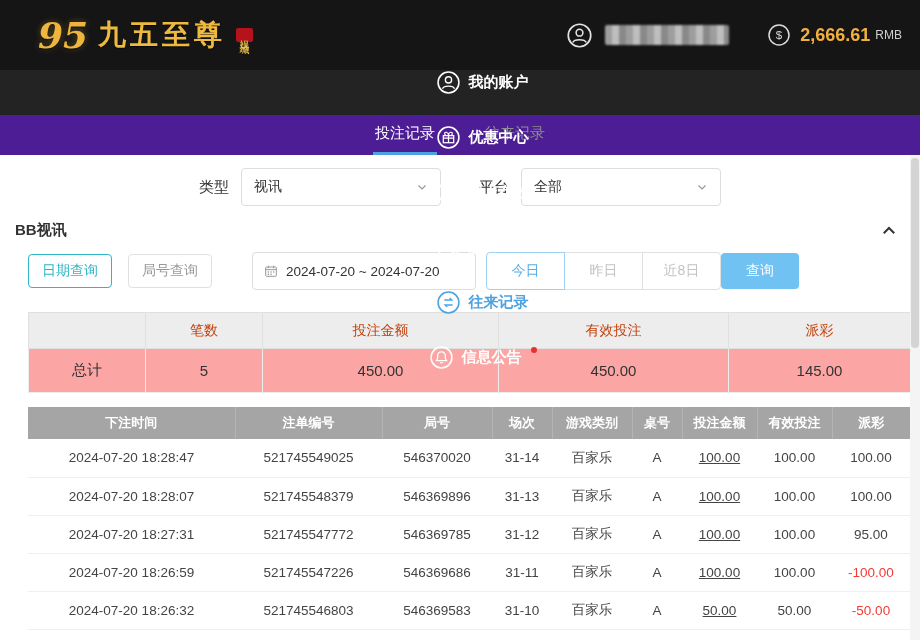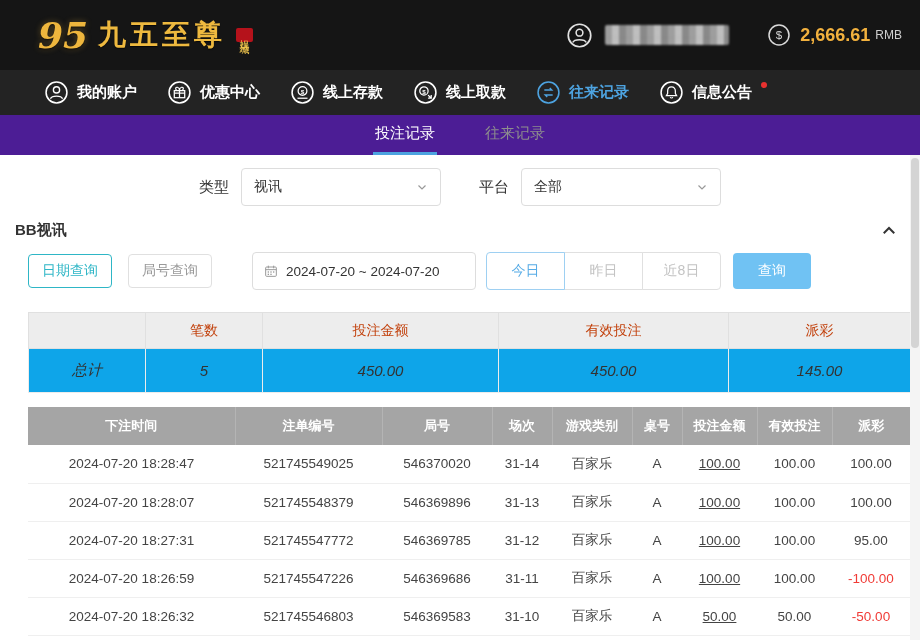--- a/index.html
+++ b/index.html
@@ -24,21 +24,21 @@
     background:
       repeating-linear-gradient(90deg, rgba(162,162,162,.95) 0 7px, rgba(196,196,196,.95) 7px 14px, rgba(140,140,140,.95) 14px 21px),
       repeating-linear-gradient(0deg, rgba(175,175,175,.55) 0 5px, rgba(120,120,120,.55) 5px 10px);
     filter:blur(1.3px); }
   .dollar-icon svg { width:24px; height:24px; color:#d9d9d9; }
   .balance { color:#f2b13e; font-weight:bold; font-size:18px; margin:0 5px 0 9px; }
   .currency { color:#cfcfcf; font-size:12px; margin-right:6px; }
 
   
   .mainnav { height:45px; background:#232323; display:flex; align-items:center;
-    padding-left:44px; gap:30px; }
+    padding-left:44px; gap:30px;flex-direction:column; }
   .nav-item { display:flex; align-items:center; gap:8px; color:#fff; font-size:15px;
     font-weight:bold; cursor:pointer; position:relative; white-space:nowrap; }
   .nav-item svg { width:25px; height:25px; }
   .nav-item.active { color:#4da3e0; }
   .badge-dot { width:6px; height:6px; border-radius:50%; background:#e8312f;
     display:inline-block; position:relative; top:-8px; left:1px; }
 
   
   .subnav { height:40px; background:#4c1d95; display:flex; justify-content:center; gap:46px; }
   .subtab { color:#8d8d8d; font-size:15px; display:flex; align-items:center; height:100%;
@@ -70,32 +70,32 @@
   .date-input { margin-left:40px; width:224px; height:38px; border:1px solid #ddd; border-radius:4px;
     display:flex; align-items:center; padding:0 10px; gap:7px; font-size:13.5px; color:#333; cursor:pointer; }
   .date-input svg { width:16px; height:16px; color:#9a9a9a; flex:none; }
   .quick-group { display:flex; margin-left:10px; }
   .quick { width:79px; height:38px; border:1px solid #e0e0e0; background:#fff; display:flex;
     align-items:center; justify-content:center; font-size:14px; color:#c3c3c3; cursor:pointer; }
   .quick + .quick { margin-left:-1px; }
   .quick:first-child { border-radius:4px 0 0 4px; }
   .quick:last-child { border-radius:0 4px 4px 0; }
   .quick.active { color:#58ace6; border-color:#9ed0f2; position:relative; z-index:2;font-family:Liberation Serif, serif; }
-  .btn-search { margin-left:12px; width:78px; height:36px; background:#70c2f3; color:#fff; border:none; }
+  .btn-search { width:78px; height:36px; background:#70c2f3; color:#fff; border:none; }
 
   
   .summary-table { border-collapse:collapse; table-layout:fixed; width:882px; margin:8px 0 0 28px; }
   .summary-table th { background:#ededed; height:36px; font-size:14px; color:#c2410c;
     font-weight:normal; border:1px solid #e0e0e0; text-align:center; }
-  .summary-table td { background:#0ea5e9; height:44px; font-size:15px; color:#333;
-    text-align:center; border:1px solid #ececec;font-style:italic; }
+  .summary-table td { background:#fca5a5; height:44px; font-size:15px; color:#333;
+    text-align:center; border:1px solid #ececec; }
 
   
   .bet-table { border-collapse:collapse; table-layout:fixed; width:882px; margin:14px 0 0 28px; }
-  .bet-table th { background:#a5a5a5; color:#fff; height:38px; font-size:13px; font-weight:bold;
+  .bet-table th { background:#a5a5a5; color:#fff; height:32px; font-size:13px; font-weight:bold;
     border-right:1px solid #b4b4b4; text-align:center; }
   .bet-table th:last-child { border-right:none; }
   .bet-table td { height:38px; text-align:center; font-size:13.5px; color:#444;
     border-bottom:1px solid #efefef; background:#fff;margin-top:16px; }
   .bet-link { color:#58ace6; text-decoration:underline; cursor:pointer; }
   .neg { color:#f03b36 !important; }
 
   
   .scrollbar-track { position:absolute; right:0; top:155px; width:10px; height:485px; background:#f4f4f4; }
   .scroll-thumb { position:absolute; top:3px; left:1px; width:8px; height:190px;

